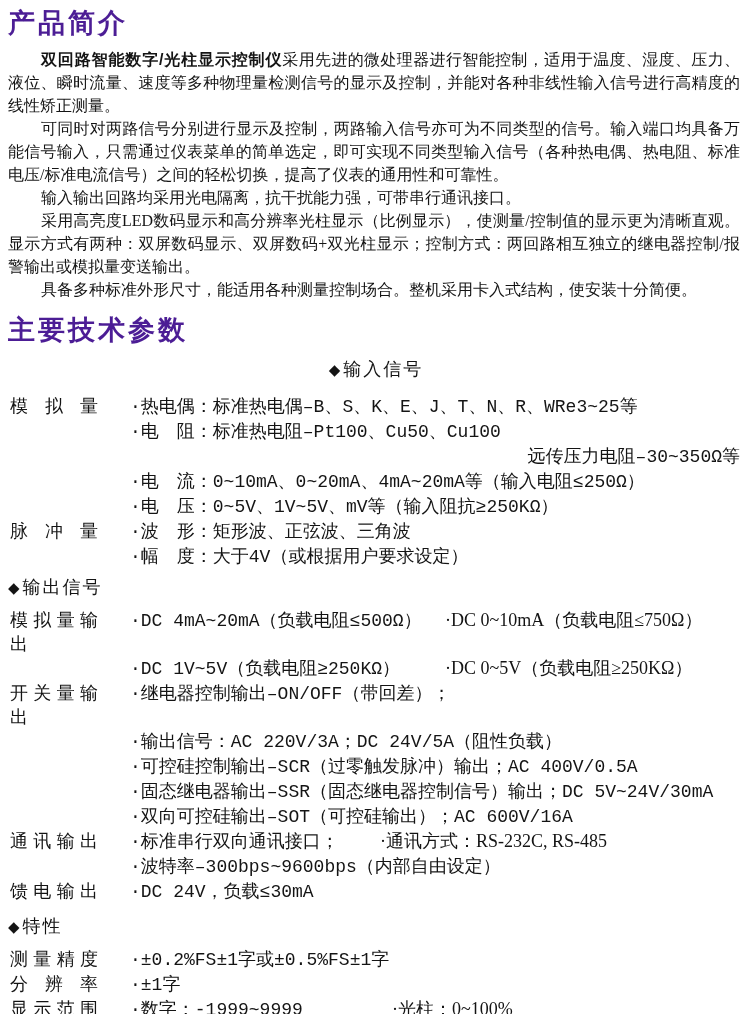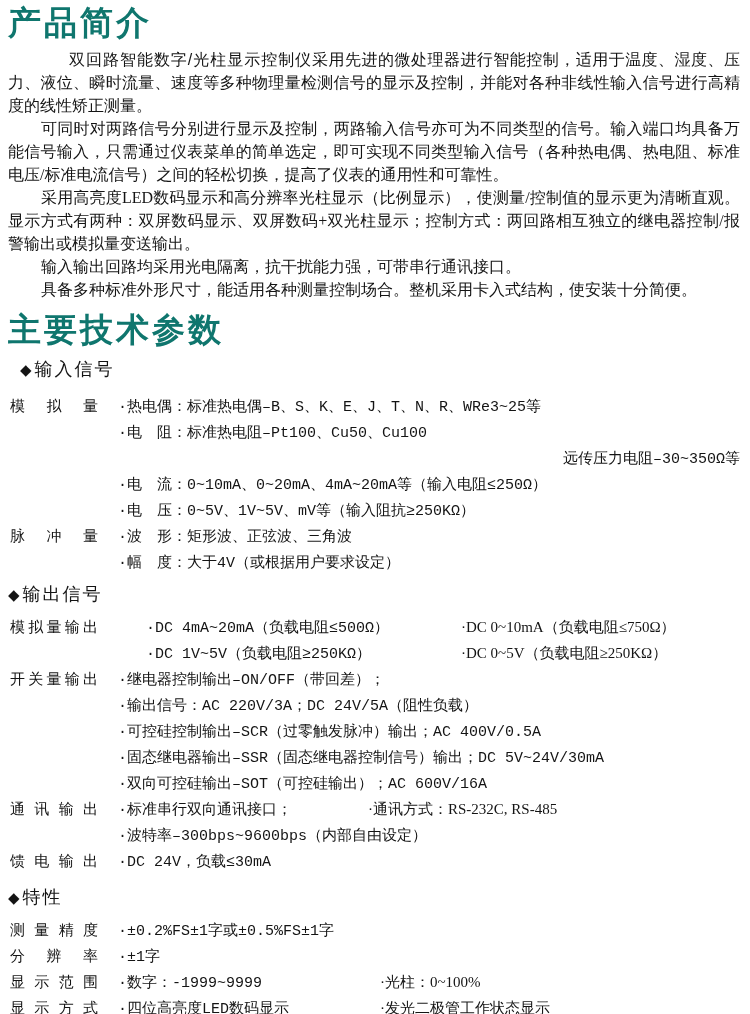--- a/index.html
+++ b/index.html
@@ -6,69 +6,69 @@
   html, body { background:#ffffff; }
   body {
     width:750px; height:1014px; overflow:hidden;
     color:#141414;
     font-family:"Liberation Serif","DejaVu Serif",serif;
   }
   .page { width:750px; height:1014px; padding:6px 10px 0 8px; background:#fff; }
 
   .doc-title {
     font-family:"Liberation Sans","DejaVu Sans",sans-serif;
-    font-weight:700; font-size:33px; line-height:30px;
-    letter-spacing:3px; color:#0f766e;
+    font-weight:700; font-size:27px; line-height:30px;
+    letter-spacing:3px; color:#4c1d95;
   }
   .t1 { margin:2px 0 10px 0; }
   .t2 { margin:14px 0 6px 0; }
 
   .intro p {
     font-size:16px; line-height:23px;
     text-align:justify; text-indent:33px;
   }
   .lead {
     font-family:"Liberation Sans","DejaVu Sans",sans-serif;
-    font-weight:400; letter-spacing:0.5px;margin-left:28px;
+    font-weight:700; letter-spacing:0.5px;
   }
 
   .subhead {
     font-size:18px; line-height:24px; letter-spacing:2px;
   }
-  .sh-input   { margin:12px 0 12px 12px; }
+  .sh-input   { margin:12px 0 12px 4px;text-align:center; }
   .sh-output  { margin:6px 0 8px 0; }
   .sh-feature { margin:10px 0 8px 0; }
   .subhead .diamond { font-size:15px; letter-spacing:0; margin-right:3px; }
 
-  .srow { display:flex; font-size:15px; line-height:24px; }
+  .srow { display:flex; font-size:18px; line-height:24px;gap:12px; }
   .slabel {
     flex:0 0 88px; width:88px; margin-left:2px;
     text-align:justify; text-align-last:justify;
     white-space:normal;
   }
   .scontent { flex:1; margin-left:20px; white-space:nowrap; }
   .scontent.cont { padding-left:65px;text-align:right; }
   .c1 { display:inline-block;font-family:Liberation Mono, monospace; }
-  .c1.w315 { width:315px;margin-left:28px; }
+  .c1.w315 { width:315px; }
   .c1.w250 { width:250px; }
   .c1.w262 { width:262px; }
   .c2 { display:inline-block; }
 </style>
 </head>
 <body>
 
 <div class="page">
 
   <h1 class="doc-title t1">产品简介</h1>
 
   <div class="intro">
     <p><span class="lead">双回路智能数字/光柱显示控制仪</span><span>采用先进的微处理器进行智能控制，适用于温度、湿度、压力、液位、瞬时流量、速度等多种物理量检测信号的显示及控制，并能对各种非线性输入信号进行高精度的线性矫正测量。</span></p>
     <p>可同时对两路信号分别进行显示及控制，两路输入信号亦可为不同类型的信号。输入端口均具备万能信号输入，只需通过仪表菜单的简单选定，即可实现不同类型输入信号（各种热电偶、热电阻、标准电压/标准电流信号）之间的轻松切换，提高了仪表的通用性和可靠性。</p>
+    <p>输入输出回路均采用光电隔离，抗干扰能力强，可带串行通讯接口。</p>
     <p>采用高亮度LED数码显示和高分辨率光柱显示（比例显示），使测量/控制值的显示更为清晰直观。显示方式有两种：双屏数码显示、双屏数码+双光柱显示；控制方式：两回路相互独立的继电器控制/报警输出或模拟量变送输出。</p>
-    <p>输入输出回路均采用光电隔离，抗干扰能力强，可带串行通讯接口。</p>
     <p>具备多种标准外形尺寸，能适用各种测量控制场合。整机采用卡入式结构，使安装十分简便。</p>
   </div>
 
   <h1 class="doc-title t2">主要技术参数</h1>
 
   <div class="subhead sh-input"><span class="diamond">◆</span><span>输入信号</span></div>
 
   <div>
     <div class="srow">
       <div class="slabel">模拟量</div>

